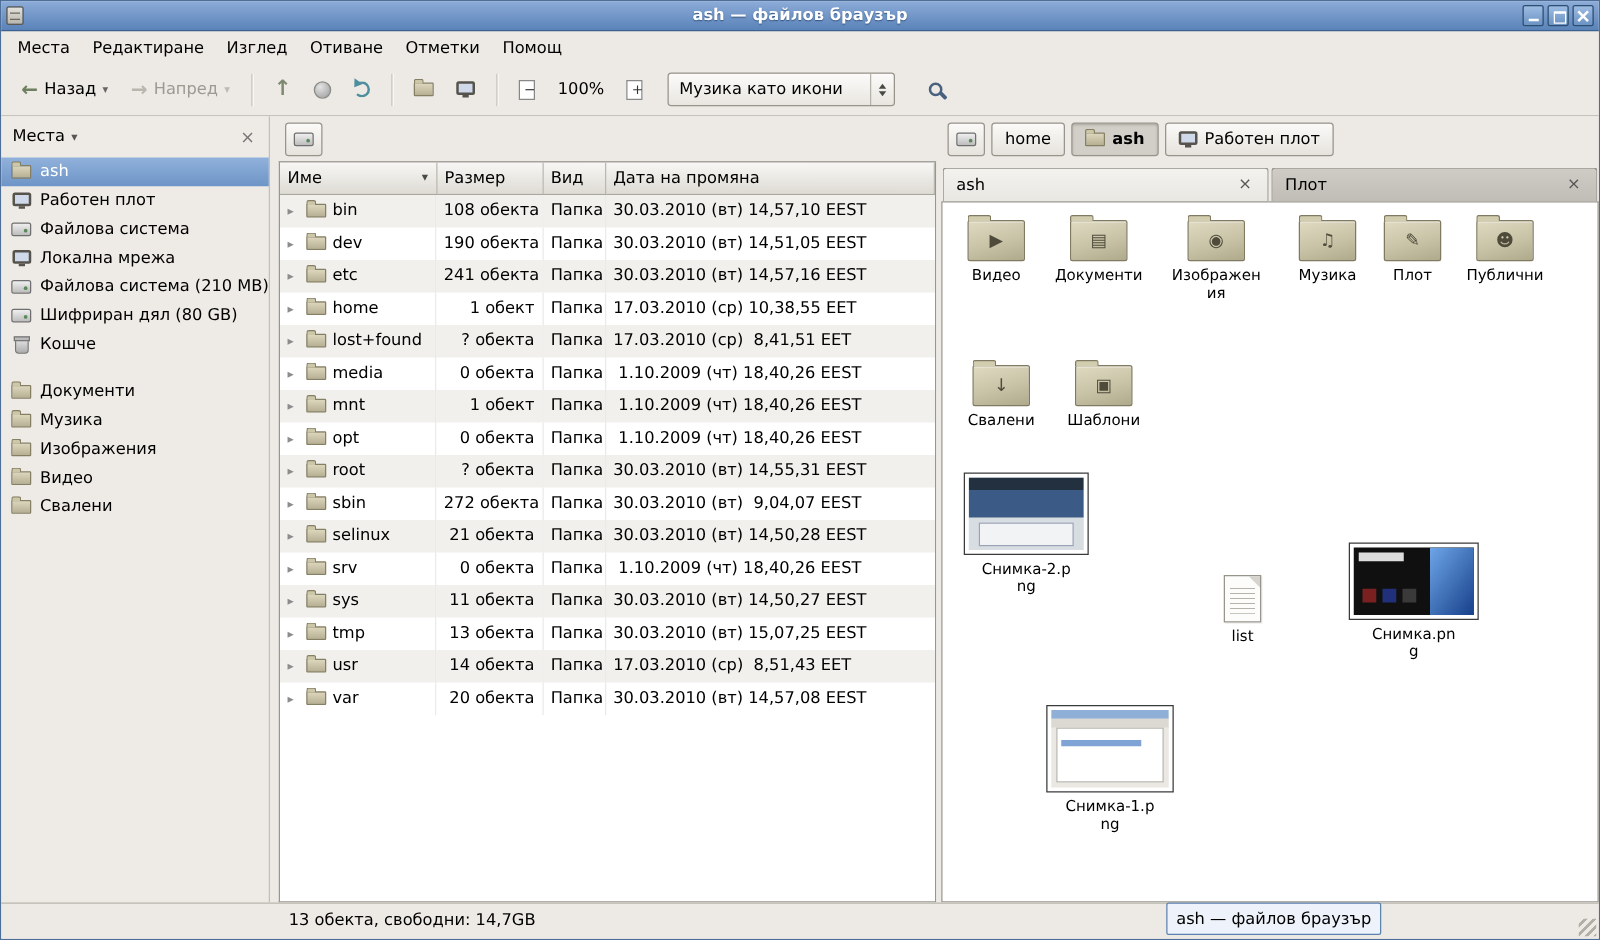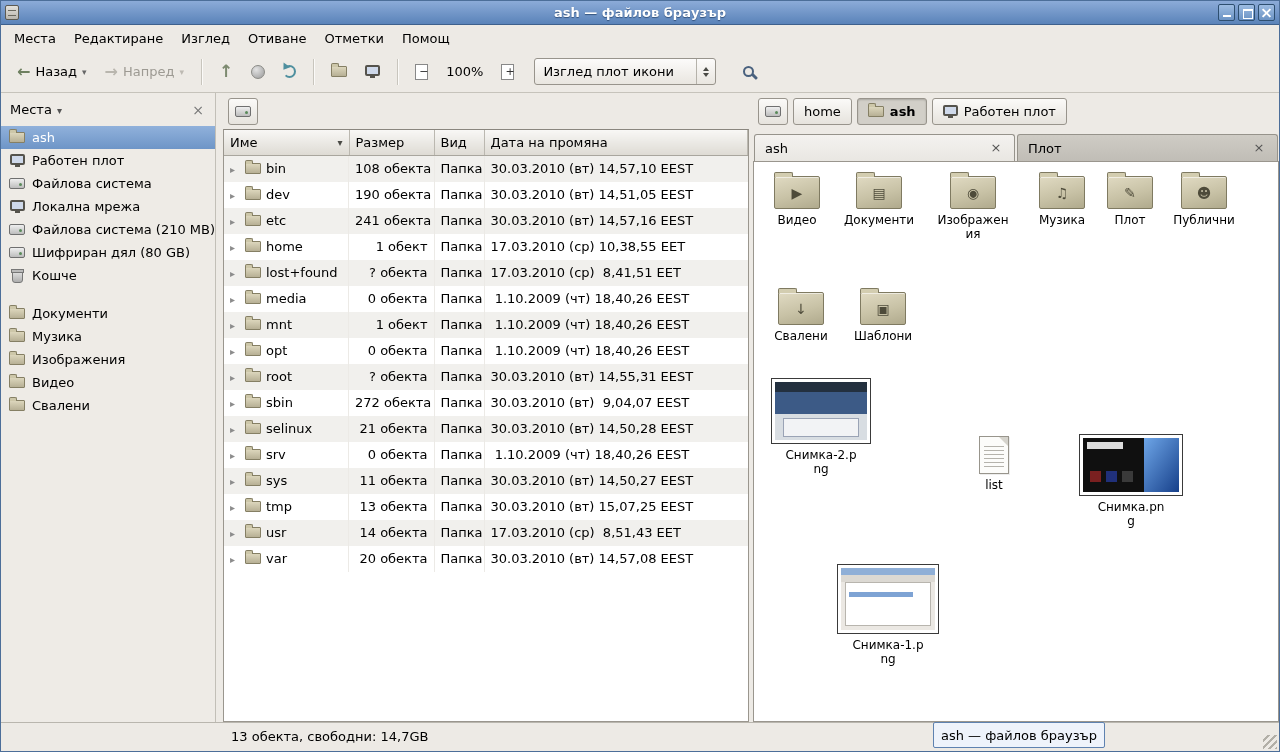--- a/index.html
+++ b/index.html
@@ -204,21 +204,21 @@
       </button>
     <span class="tsep"></span>
     <button class="tbtn">
         <span class="zpage minus"></span>
       </button>
     <span class="zoom-label">100%</span>
     <button class="tbtn">
         <span class="zpage plus"></span>
       </button>
     <div class="combo">
-      <span>Изглед плот икони</span>
+      <span>Музика като икони</span>
       <span class="combo-arrows">
           <i class="a-up"></i>
           <i class="a-dn"></i>
         </span>
     </div>
     <button class="tbtn search-btn">
         <span class="mag"></span>
       </button>
   </div>
 
@@ -583,21 +583,21 @@
           <div class="thumb" style="width:100px">
             <div class="ti t-web">
                 <i class="tw-top"></i>
                 <i class="tw-banner"></i>
                 <i class="tw-body"></i>
               </div>
           </div>
           <div class="glabel">Снимка-2.png</div>
         </div>
 
-        <div class="gitem" style="left:210px;top:272px;width:60px">
+        <div class="gitem" style="left:210px;top:296px;width:60px">
           <div class="gpaper"></div>
           <div class="glabel">list</div>
         </div>
 
         <div class="gitem" style="left:324px;top:272px;width:106px">
           <div class="thumb" style="width:104px">
             <div class="ti t-store">
                 <i class="ts-label"></i>
                 <i class="ts-blue"></i>
                 <i class="ts-sq1"></i>

